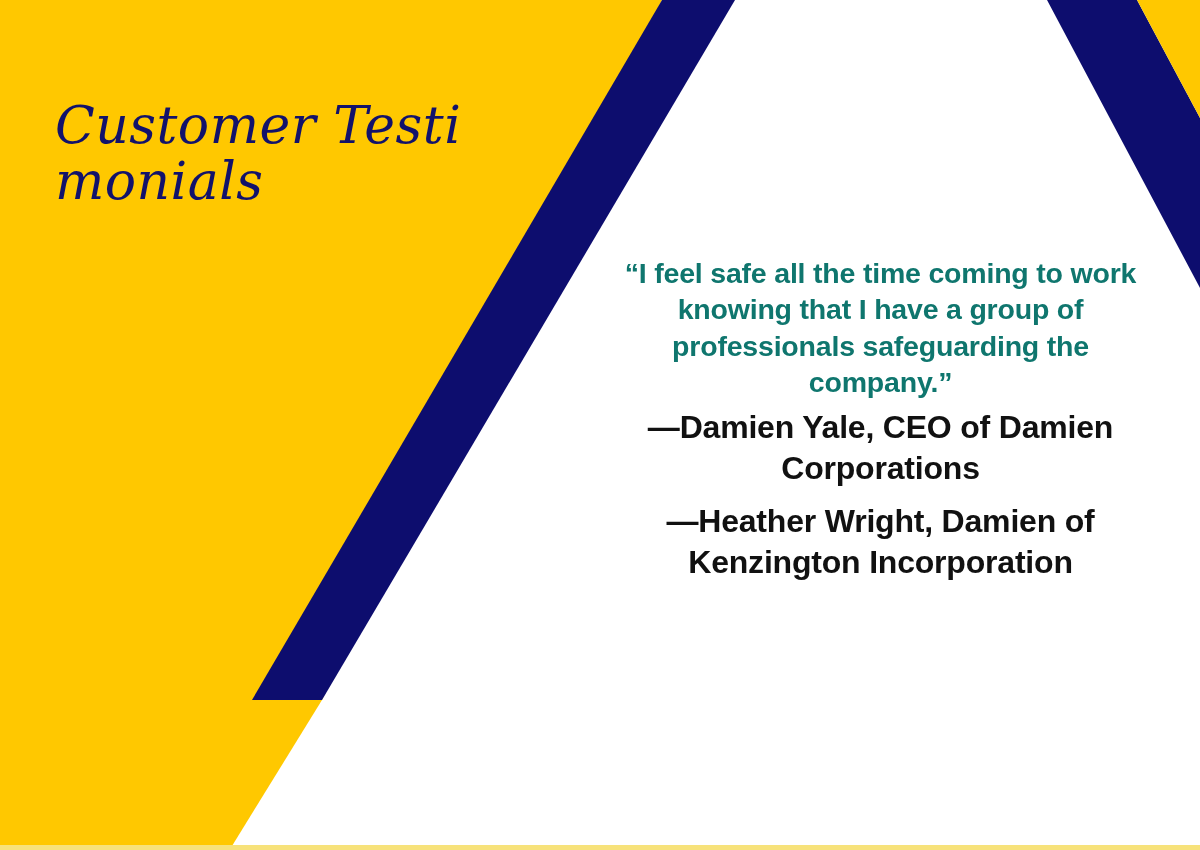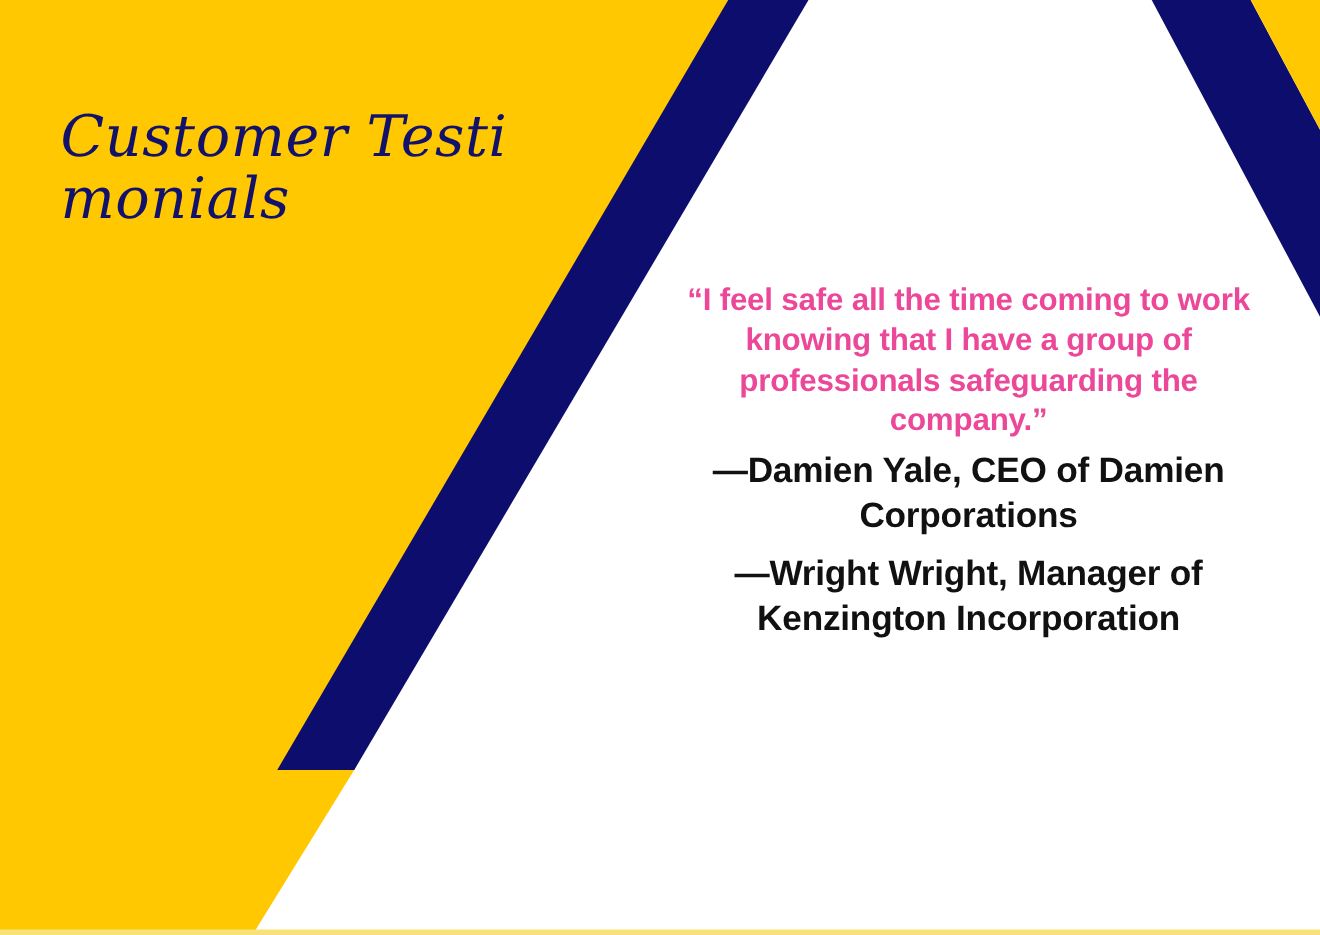--- a/index.html
+++ b/index.html
@@ -66,21 +66,21 @@
   .quote-group:last-child {
     margin-bottom: 0;
   }
 
   .quote-text {
     margin: 0;
     font-family: "Liberation Sans", sans-serif;
     font-weight: bold;
     font-size: 28.5px;
     line-height: 1.28;
-    color: #ec4899;
+    color: #0f766e;
     letter-spacing: -0.2px;
     white-space: pre-wrap;
   }
 
   .quote-attrib {
     margin: 6px 0 0 0;
     font-family: "Liberation Sans", sans-serif;
     font-weight: bold;
     font-size: 32px;
     line-height: 1.28;
@@ -113,18 +113,18 @@
   </div>
 
   <div class="testimonials">
 
     <div class="quote-group">
       <p class="quote-text">“I feel safe all the time coming to work knowing that I have a group of professionals safeguarding the company.”</p>
       <p class="quote-attrib">—Damien Yale, CEO of Damien Corporations</p>
     </div>
 
     <div class="quote-group">
-      <p class="quote-attrib">—Wright Wright, Manager of Kenzington Incorporation</p>
+      <p class="quote-attrib">—Heather Wright, Damien of Kenzington Incorporation</p>
     </div>
 
   </div>
 
 </div>
 
 </body></html>

